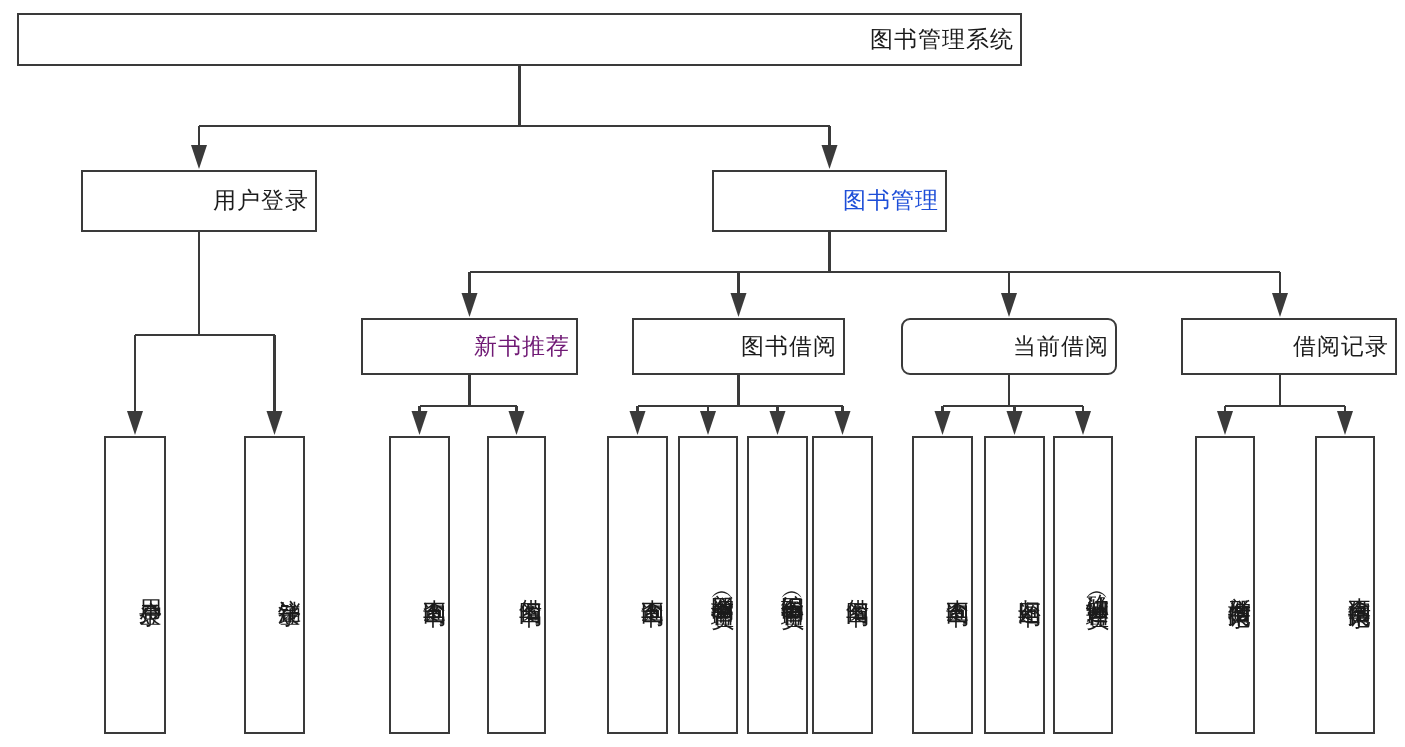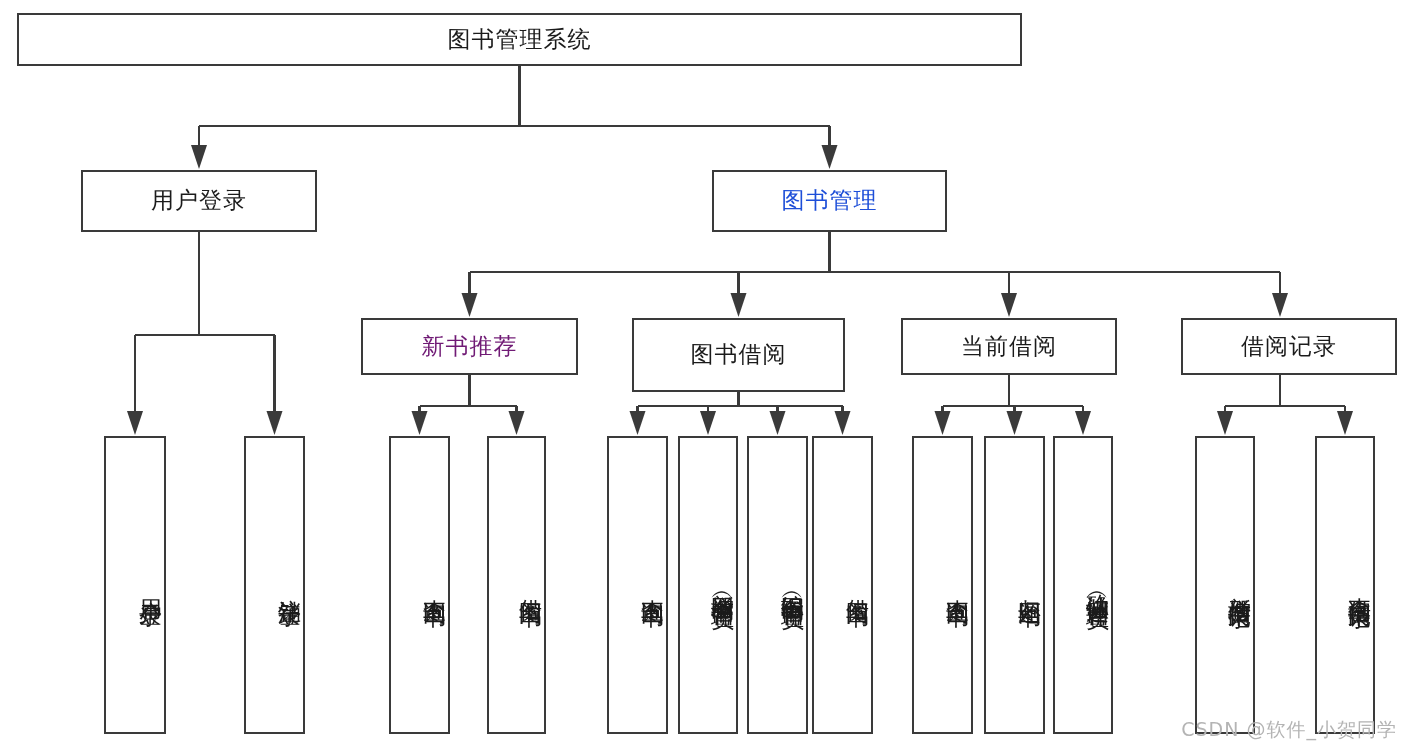--- a/index.html
+++ b/index.html
@@ -26,21 +26,21 @@
     height: 747px;
     pointer-events: none;
   }
   .node {
     position: absolute;
     box-sizing: border-box;
     border: 2px solid #3a3a3a;
     background: #ffffff;
     display: flex;
     align-items: center;
-    justify-content: center;
+    justify-content: flex-end;
     color: #1b1b1b;
     line-height: 1.18;
   }
   .node.horiz {
     font-size: 23px;
     letter-spacing: 1px;
     padding: 0 6px;
   }
   .node.vert {
     writing-mode: vertical-rl;
@@ -131,24 +131,24 @@
       </div>
       <div class="node horiz" style="left: 81px; top: 170px; width: 236px; height: 62px; border-color: rgb(58, 58, 58); color: rgb(27, 27, 27);">
         <span class="node-label">用户登录</span>
       </div>
       <div class="node horiz" style="left: 712px; top: 170px; width: 235px; height: 62px; border-color: rgb(58, 58, 58); color: #1d4ed8;">
         <span class="node-label">图书管理</span>
       </div>
       <div class="node horiz" style="left: 361px; top: 318px; width: 217px; height: 57px; border-color: rgb(58, 58, 58); color: #701a75;">
         <span class="node-label">新书推荐</span>
       </div>
-      <div class="node horiz" style="left: 632px; top: 318px; width: 213px; height: 74px; border-color: rgb(58, 58, 58); color: rgb(27, 27, 27);">
+      <div class="node horiz" style="left: 632px; top: 318px; width: 213px; height: 57px; border-color: rgb(58, 58, 58); color: rgb(27, 27, 27);">
         <span class="node-label">图书借阅</span>
       </div>
-      <div class="node horiz" style="left: 901px; top: 318px; width: 216px; height: 57px; border-color: rgb(58, 58, 58); color: rgb(27, 27, 27);">
+      <div class="node horiz" style="left: 901px; top: 318px; width: 216px; height: 57px; border-color: rgb(58, 58, 58); color: rgb(27, 27, 27); border-radius: 9px;">
         <span class="node-label">当前借阅</span>
       </div>
       <div class="node horiz" style="left: 1172px; top: 318px; width: 216px; height: 57px; border-color: rgb(58, 58, 58); color: rgb(27, 27, 27); margin-left: 9px;">
         <span class="node-label">借阅记录</span>
       </div>
       <div class="node vert" style="left: 104px; top: 436px; width: 62px; height: 298px; border-color: rgb(58, 58, 58); color: rgb(27, 27, 27);">
         <span class="node-label">用户登录</span>
       </div>
       <div class="node vert" style="left: 244px; top: 436px; width: 61px; height: 298px; border-color: rgb(58, 58, 58); color: rgb(27, 27, 27);">
         <span class="node-label">注销登录</span>
@@ -180,14 +180,13 @@
       <div class="node vert" style="left: 1053px; top: 436px; width: 60px; height: 298px; border-color: rgb(58, 58, 58); color: rgb(27, 27, 27);">
         <span class="node-label">确认归还（管理员）</span>
       </div>
       <div class="node vert" style="left: 1195px; top: 436px; width: 60px; height: 298px; border-color: rgb(58, 58, 58); color: rgb(27, 27, 27);">
         <span class="node-label">新增借阅记录</span>
       </div>
       <div class="node vert" style="left: 1315px; top: 436px; width: 60px; height: 298px; border-color: rgb(58, 58, 58); color: rgb(27, 27, 27);">
         <span class="node-label">查询借阅记录</span>
       </div>
     </div>
-  <div id="watermark">CSDN @软件_小贺同学</div>
 </div>
 
 </body></html>

